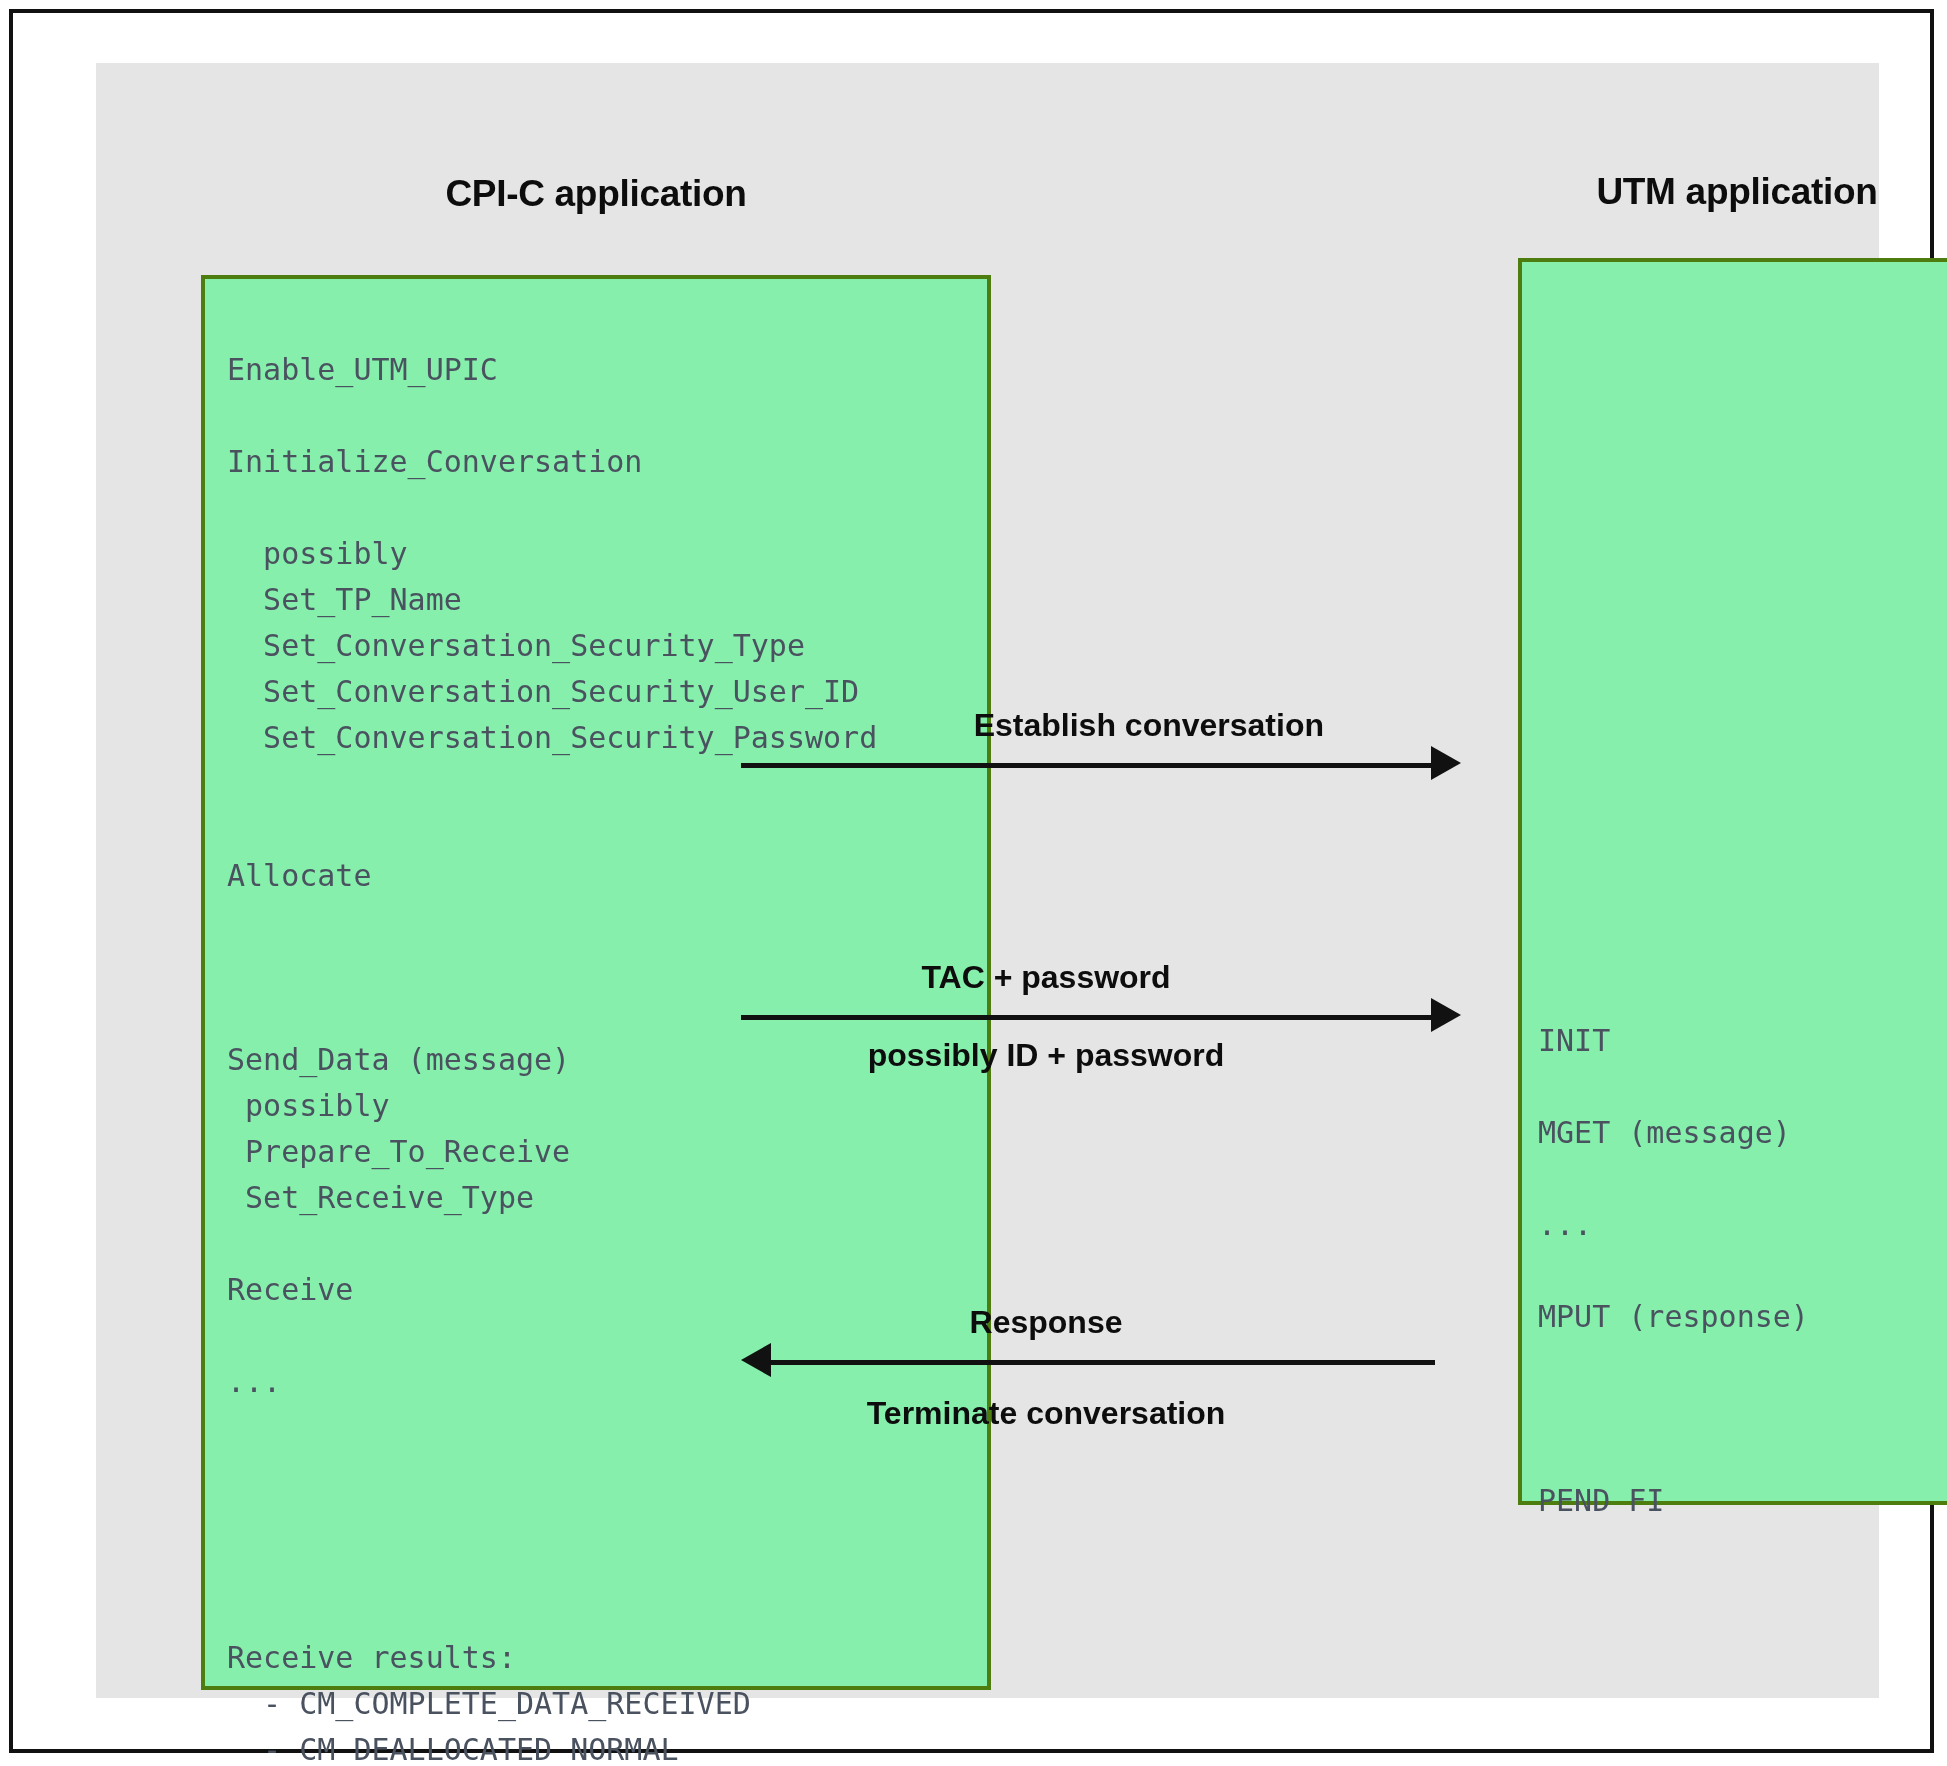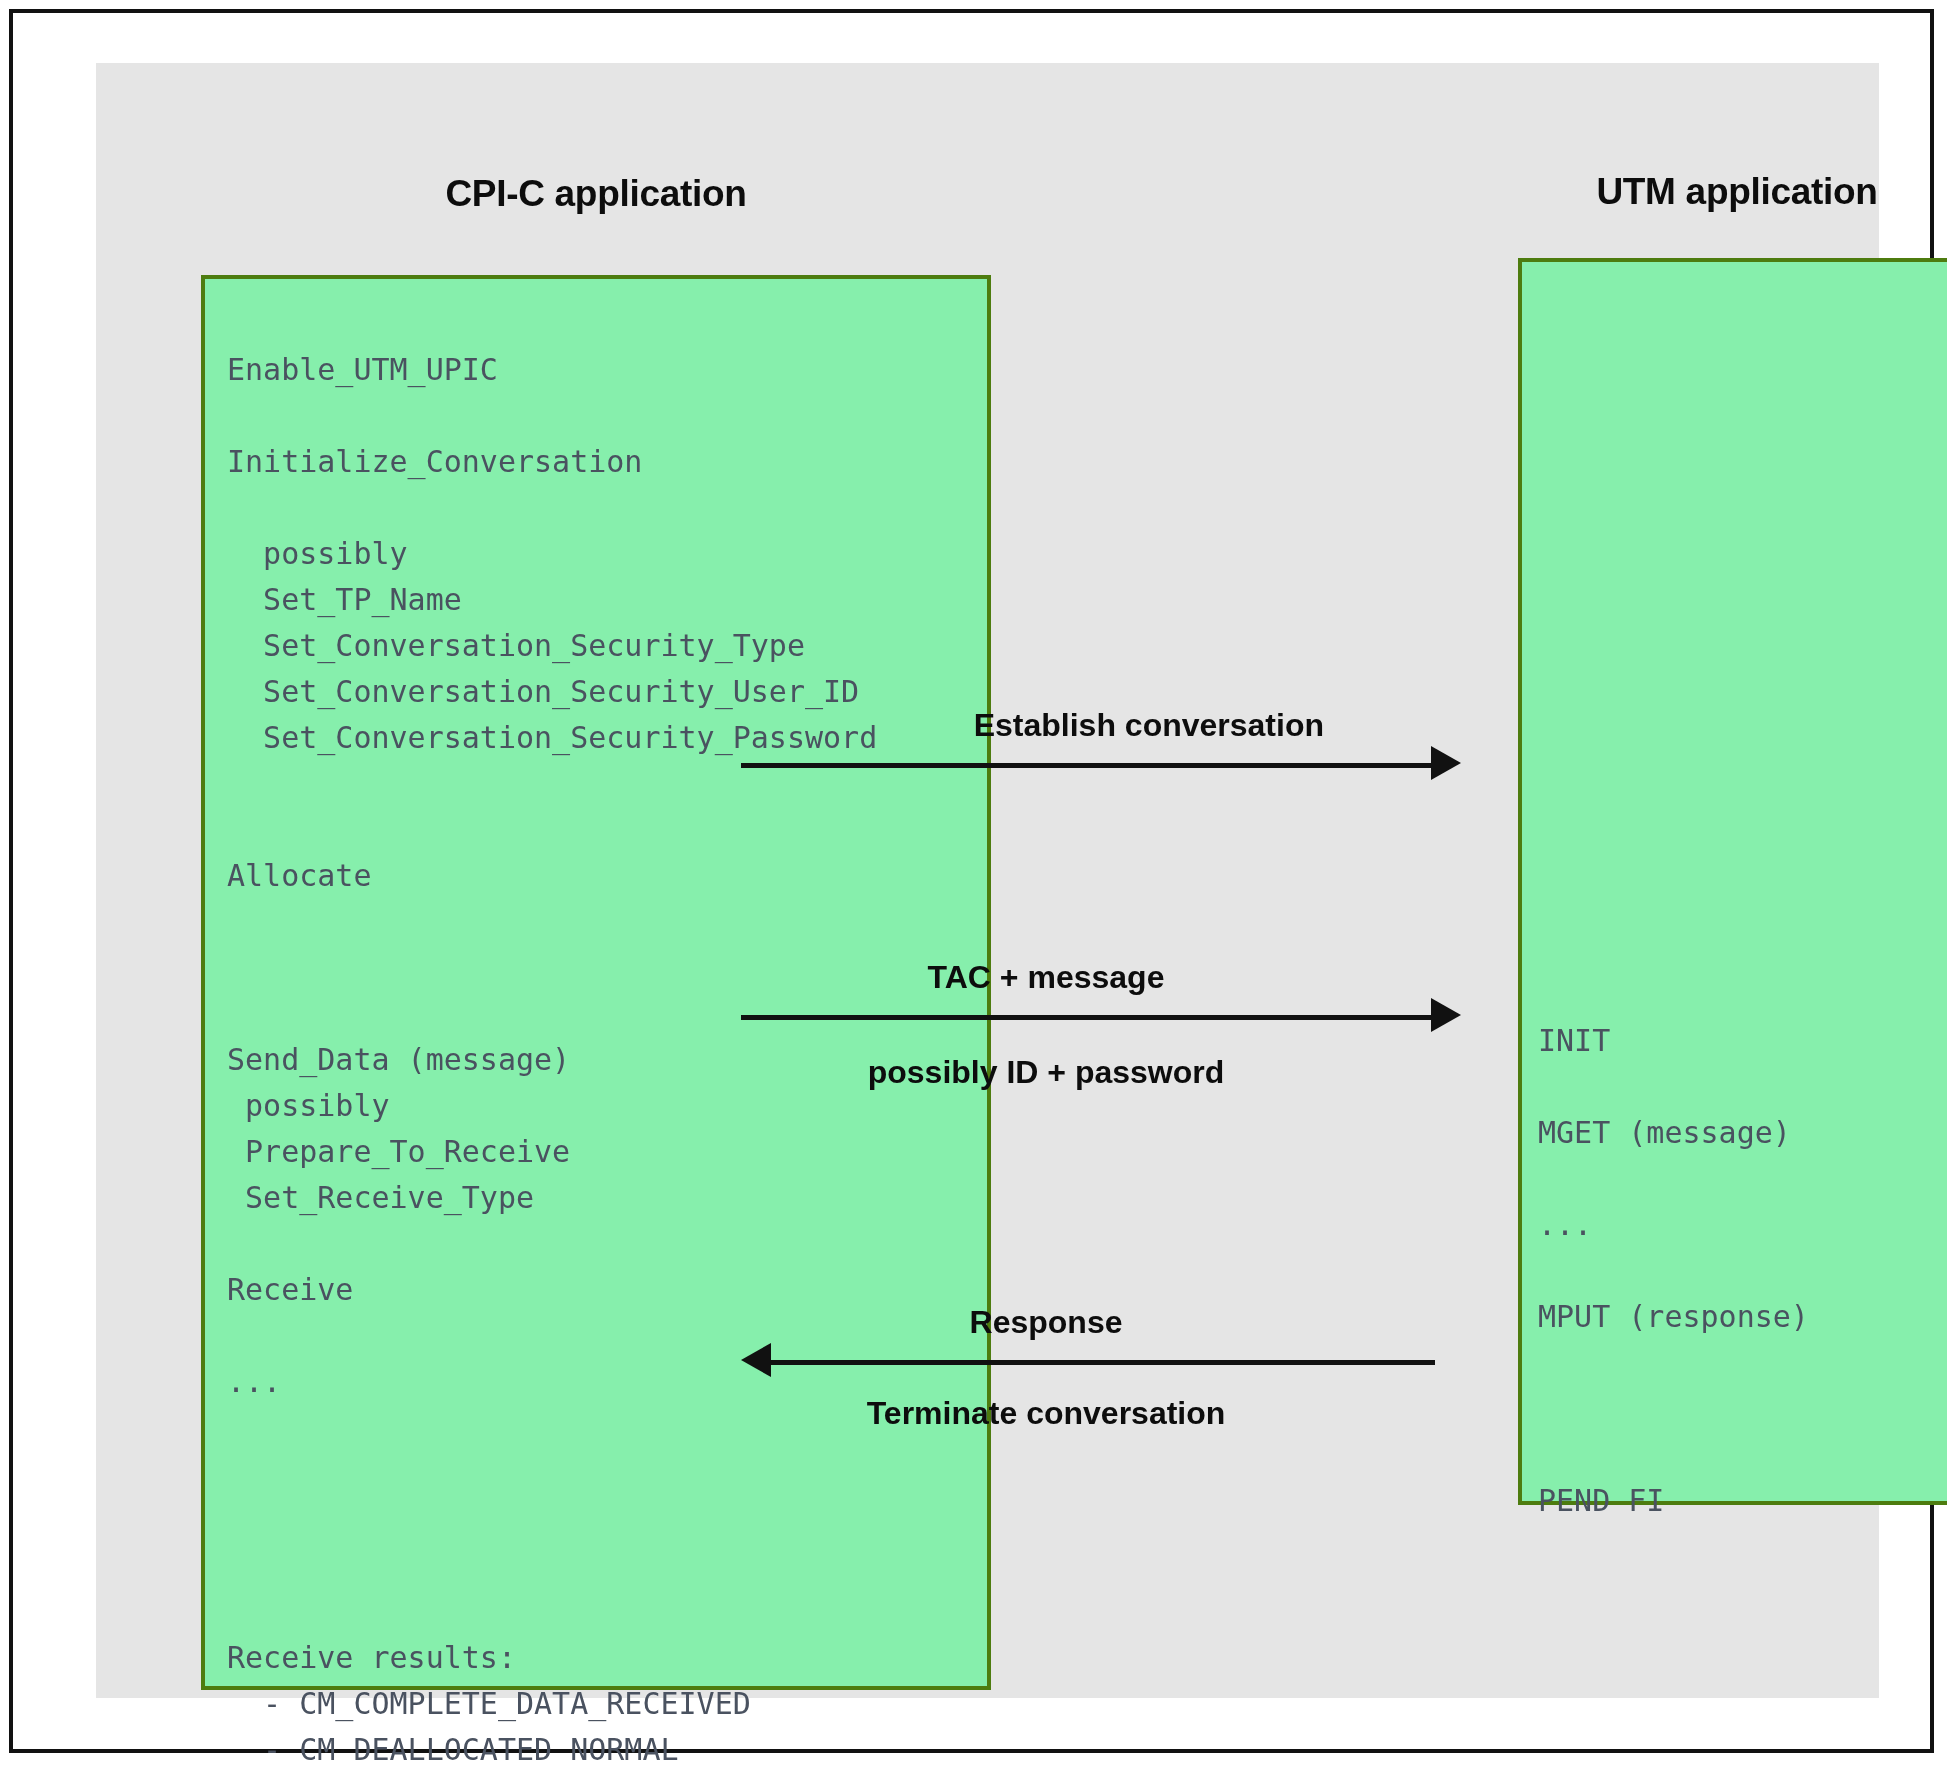--- a/index.html
+++ b/index.html
@@ -192,24 +192,24 @@
 PEND FI</div>
       </div>
 
       <div class="arrow-row" style="left:0; top:700px;">
         <div class="arrow-label" style="left:618px; top:-56px; width:610px;text-align:right;">Establish conversation</div>
         <div class="arrow-line" style="left:645px; width:690px;"></div>
         <div class="arrow-head right" style="left:1335px;"></div>
       </div>
 
       <div class="arrow-row" style="left:0; top:952px;">
-        <div class="arrow-label" style="left:645px; top:-56px; width:610px;">TAC + message</div>
+        <div class="arrow-label" style="left:645px; top:-56px; width:610px;">TAC + password</div>
         <div class="arrow-line" style="left:645px; width:690px;"></div>
         <div class="arrow-head right" style="left:1335px;"></div>
-        <div class="arrow-label" style="left:645px; top:22px; width:610px;margin-top:17px;">possibly ID + password</div>
+        <div class="arrow-label" style="left:645px; top:22px; width:610px;">possibly ID + password</div>
       </div>
 
       <div class="arrow-row" style="left:0; top:1297px;">
         <div class="arrow-label" style="left:645px; top:-56px; width:610px;">Response</div>
         <div class="arrow-head left" style="left:645px;"></div>
         <div class="arrow-line" style="left:675px; width:664px;"></div>
         <div class="arrow-label" style="left:645px; top:35px; width:610px;">Terminate conversation</div>
       </div>
 
     </div>

